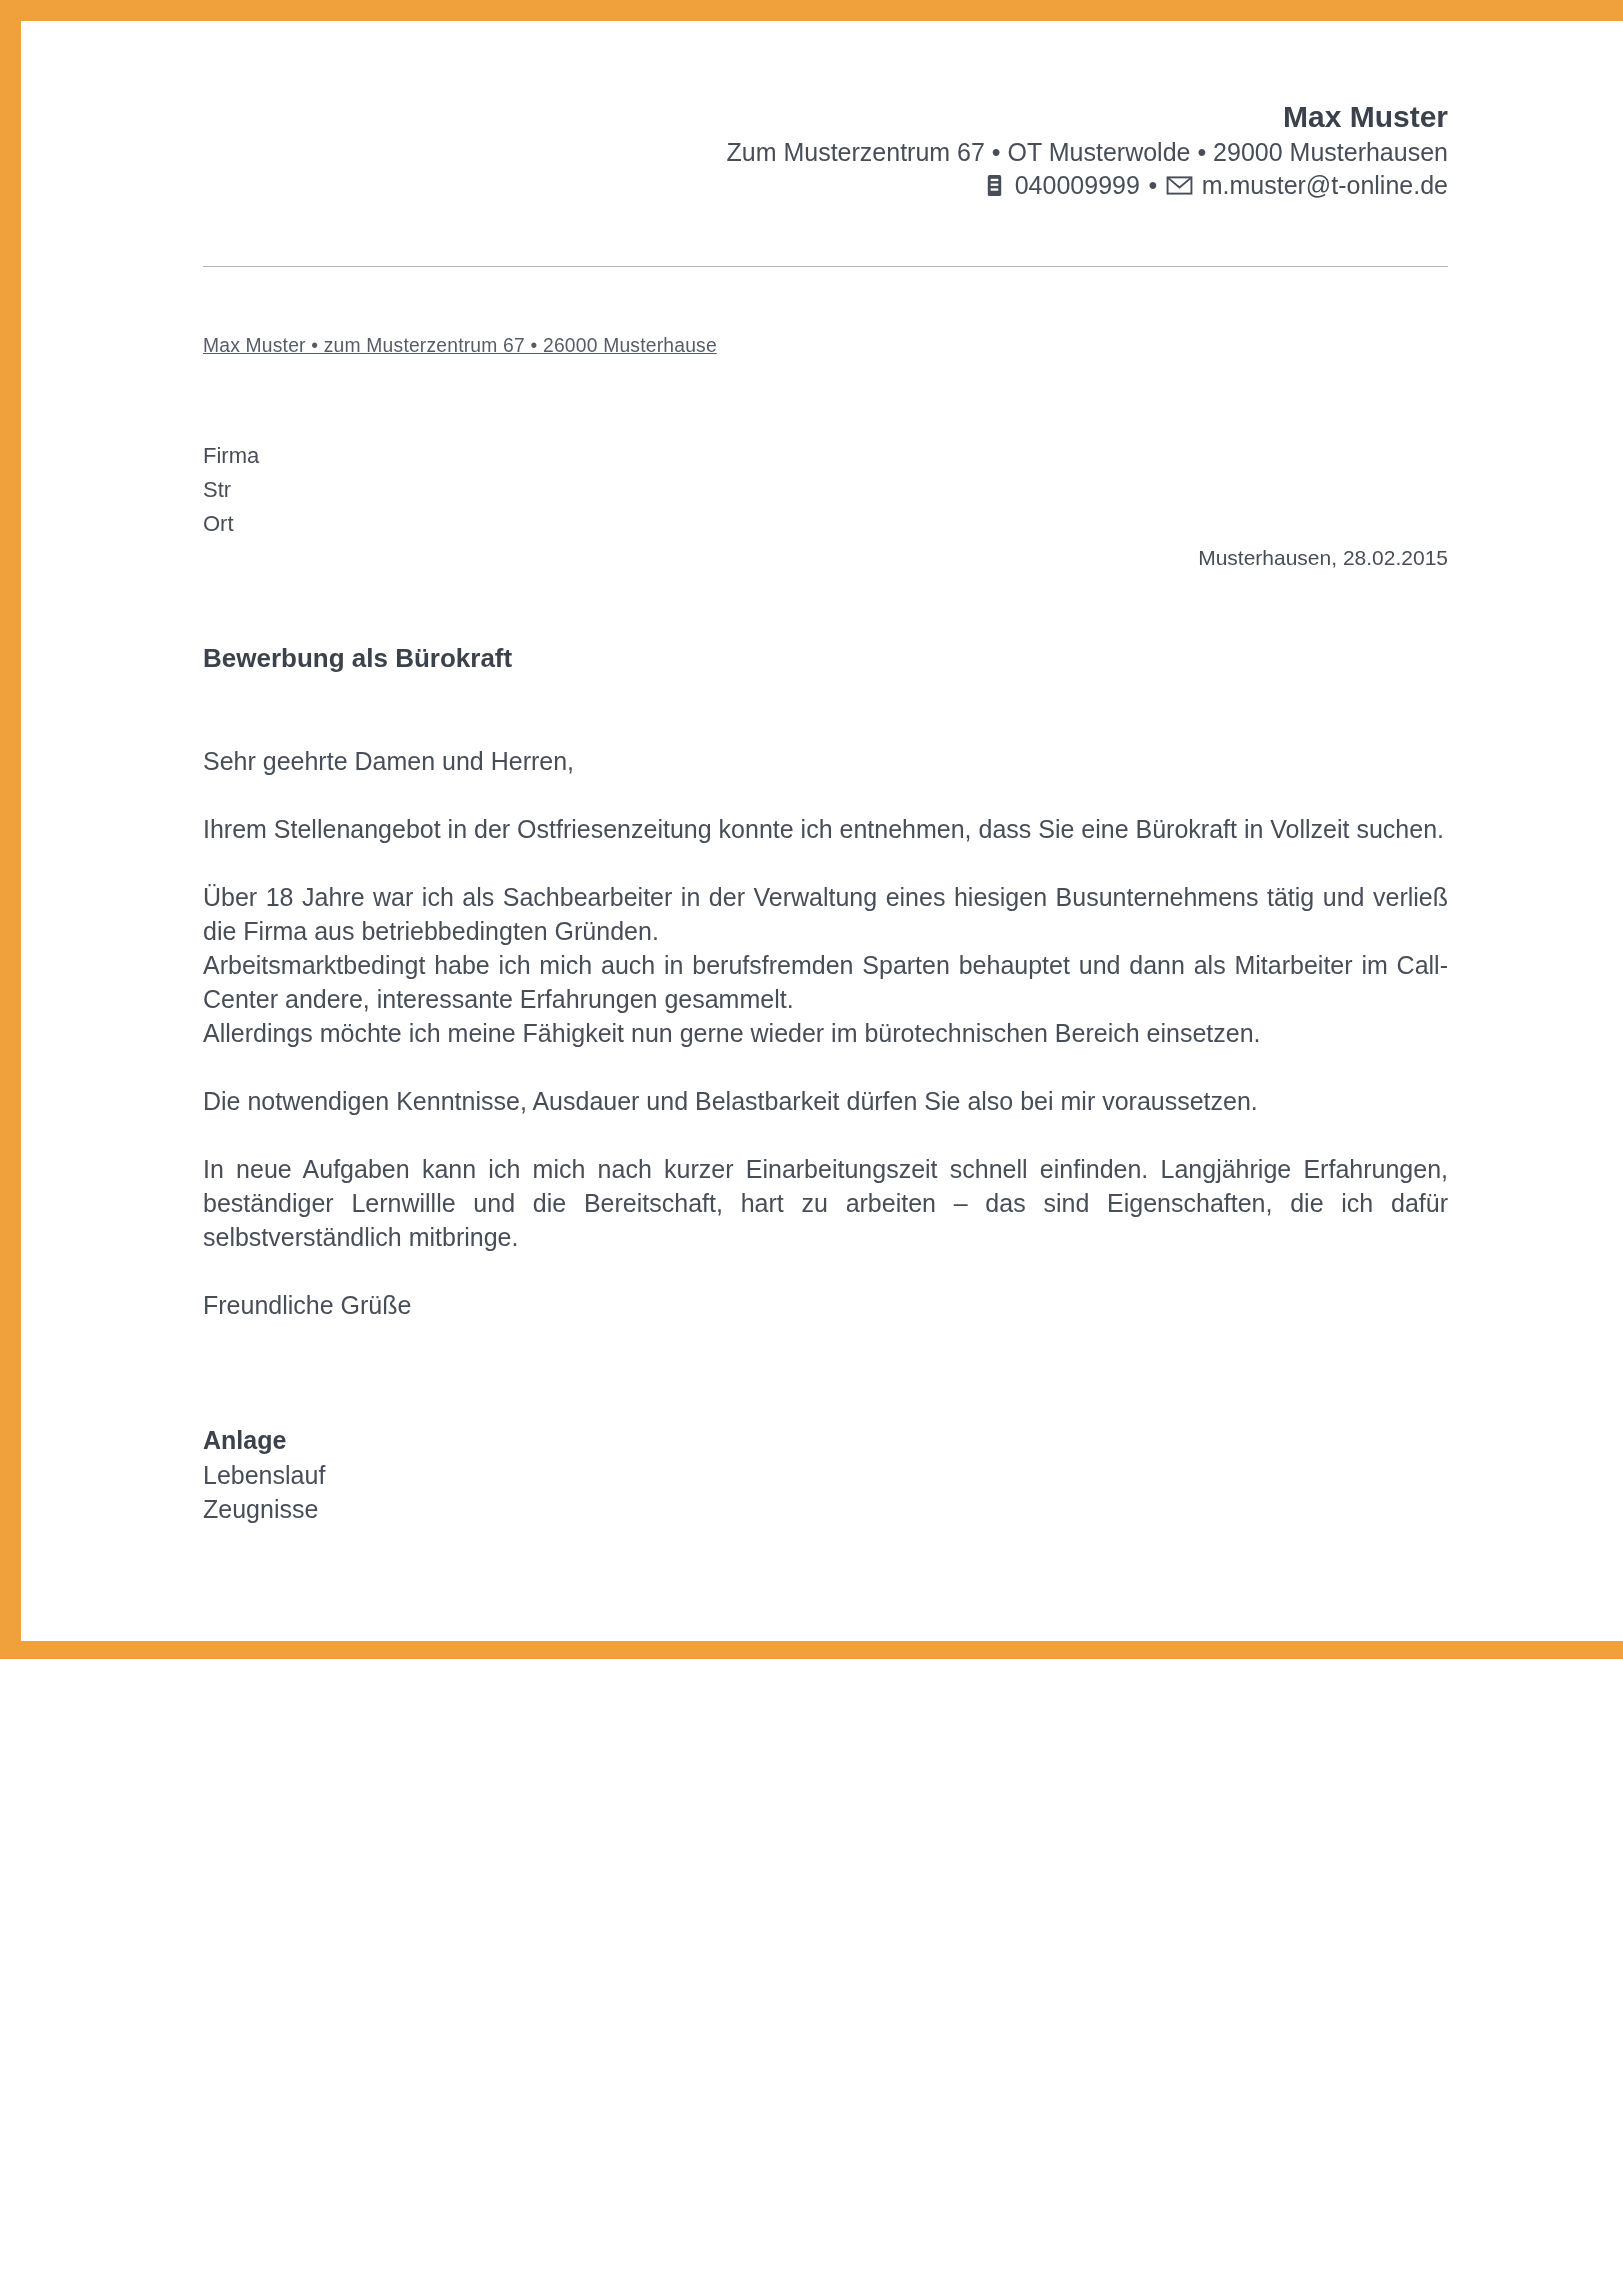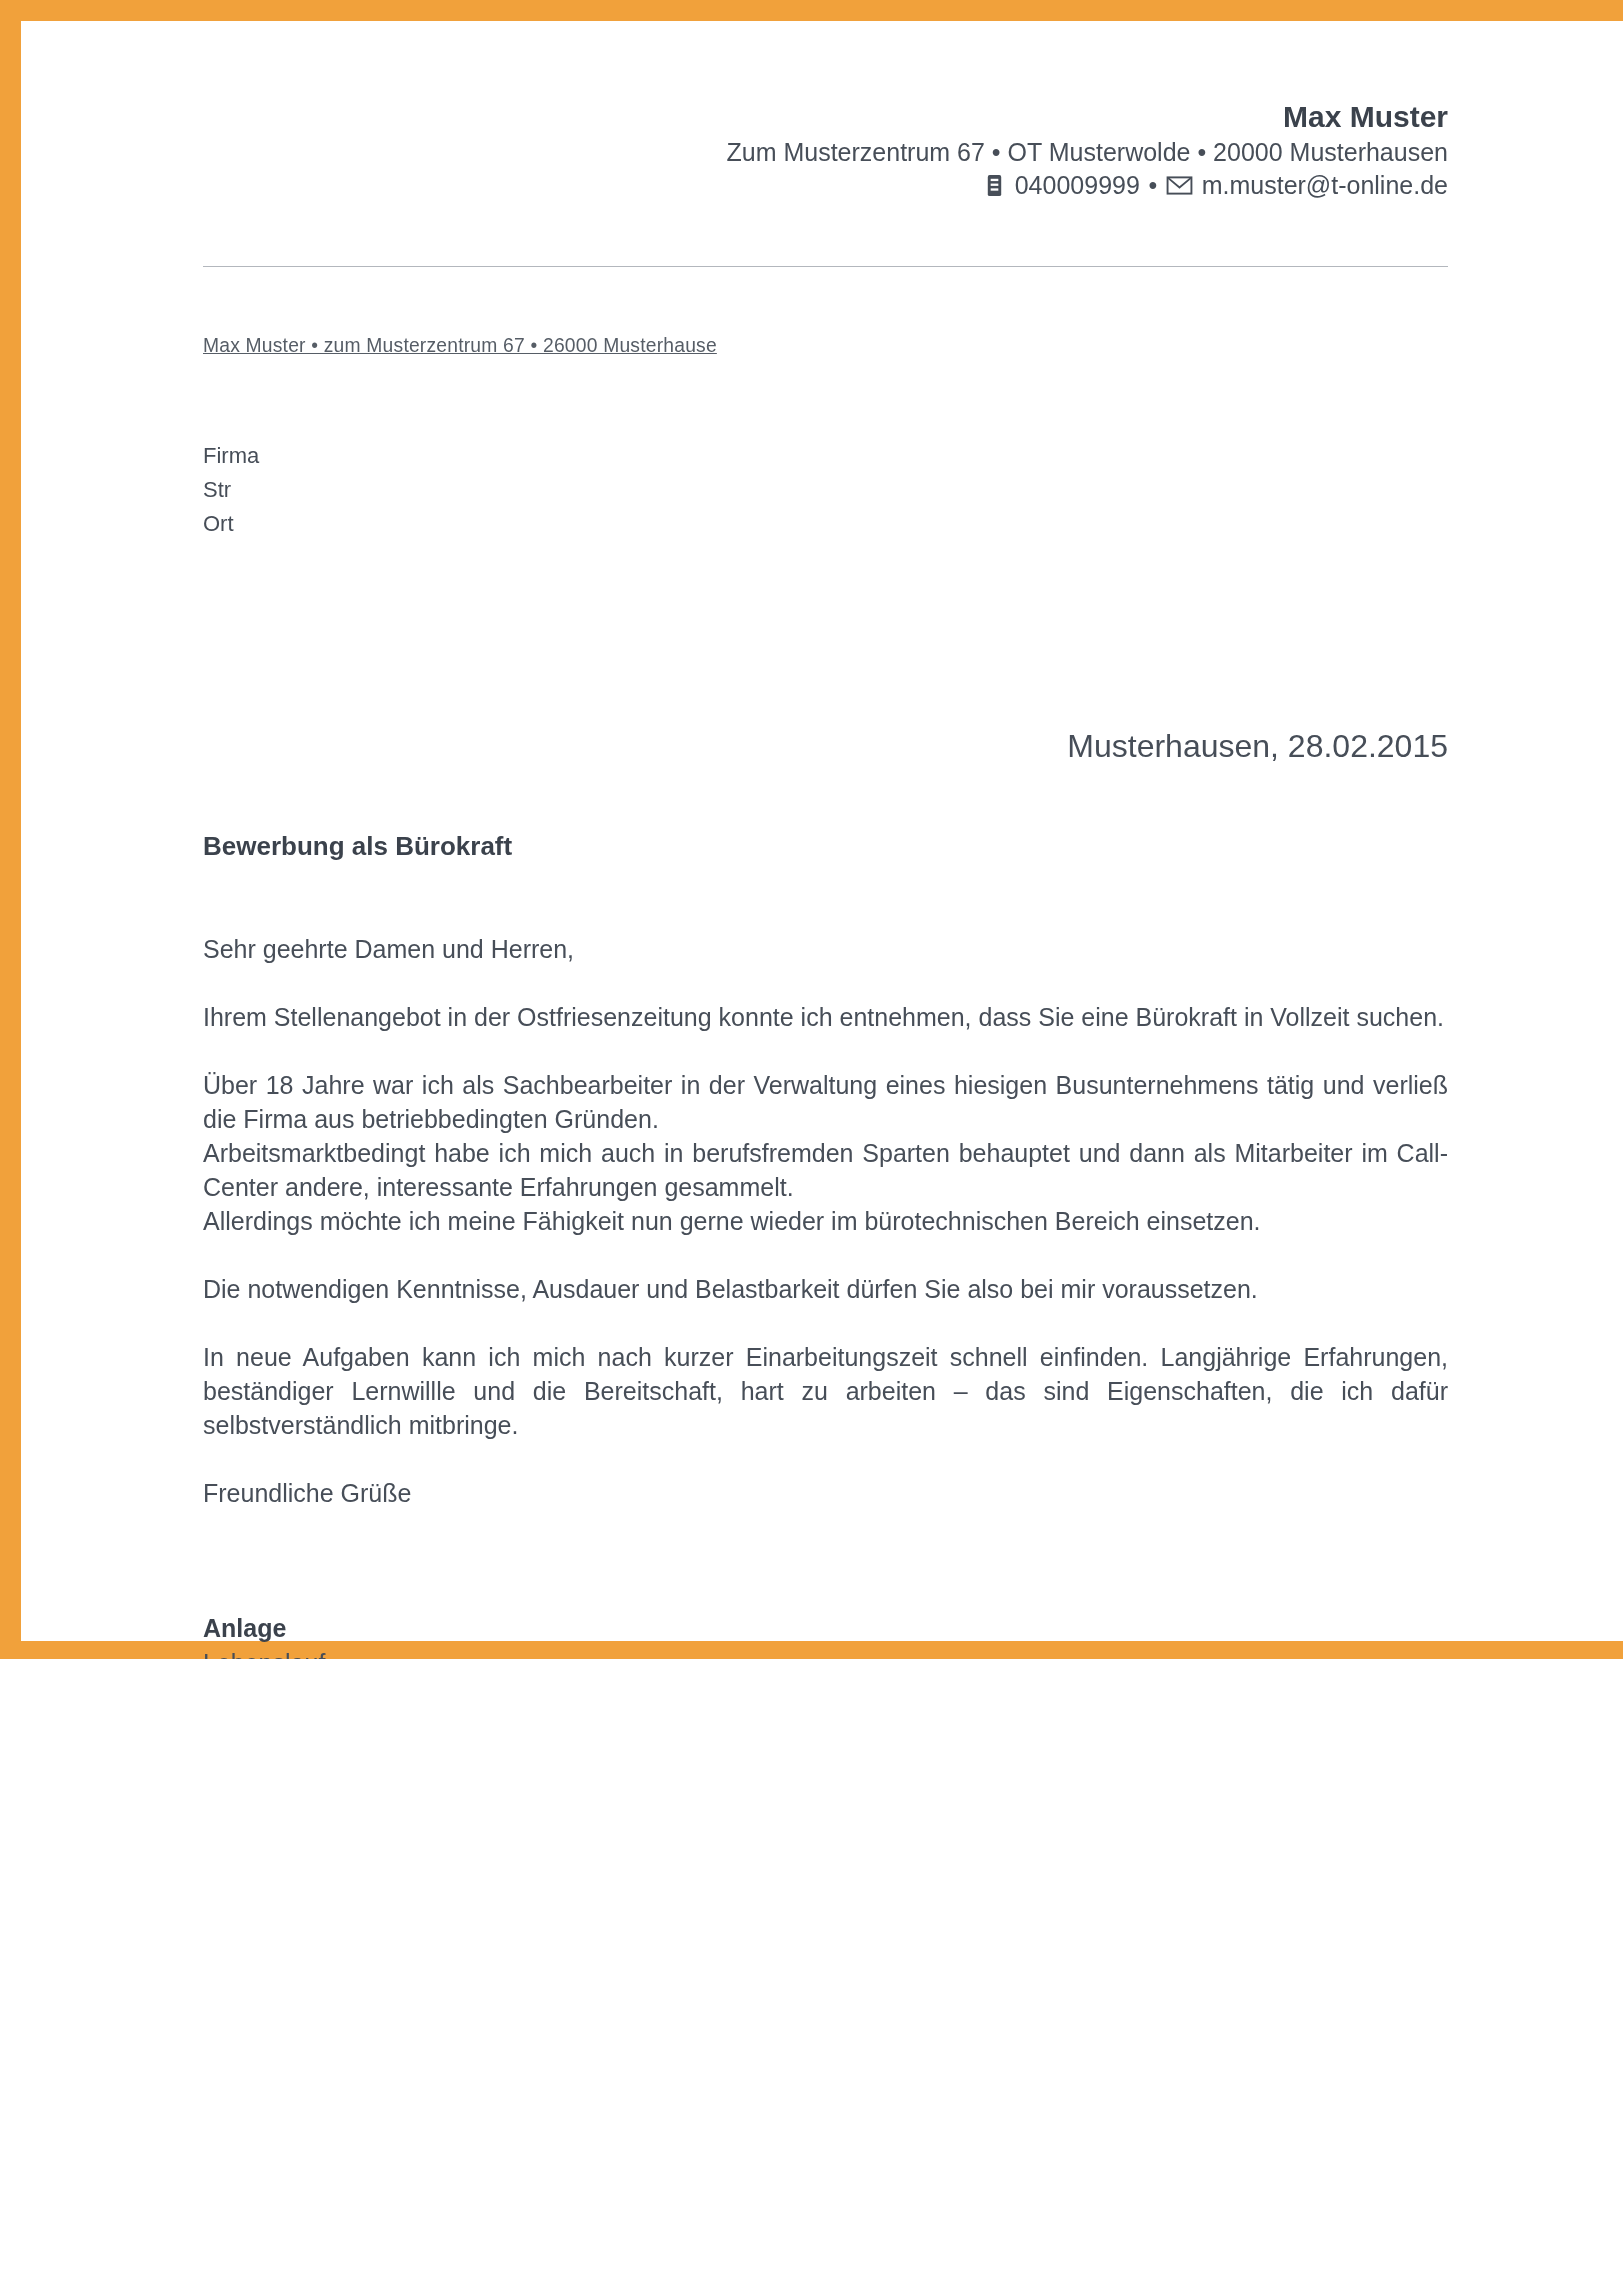--- a/index.html
+++ b/index.html
@@ -62,23 +62,22 @@
     letter-spacing:0.2px;
   }
 
   .recipient{
     margin-top:82px;
     font-size:22px;
     line-height:34px;
   }
 
   .date-line{
-    margin-top:188px;
     text-align:right;
-    font-size:32px;
+    font-size:21px;
     line-height:34px;
   }
 
   .subject{
     margin-top:66px;
     font-size:26px;
     font-weight:bold;
     color:var(--text-strong);
     line-height:35px;
   }
@@ -121,21 +120,21 @@
 <div class="page">
 
   <div class="bar-top"></div>
   <div class="bar-left"></div>
   <div class="bar-bottom"></div>
 
   <div class="content">
 
     <div class="sender-header">
       <div class="sender-name">Max Muster</div>
-      <div class="sender-address">Zum Musterzentrum 67 • OT Musterwolde • 20000 Musterhausen</div>
+      <div class="sender-address">Zum Musterzentrum 67 • OT Musterwolde • 29000 Musterhausen</div>
       <div class="sender-contact">
         <span class="icon">
           <svg width="23" height="25" viewBox="0 0 24 26" aria-hidden="true">
             <rect x="5" y="2" width="14" height="22" rx="2" fill="#474e58"></rect>
             <rect x="8" y="6" width="8" height="2.4" fill="#ffffff"></rect>
             <rect x="8" y="11" width="8" height="2.4" fill="#ffffff"></rect>
             <rect x="8" y="16" width="8" height="2.4" fill="#ffffff"></rect>
           </svg>
         </span>
         <span>040009999</span>

